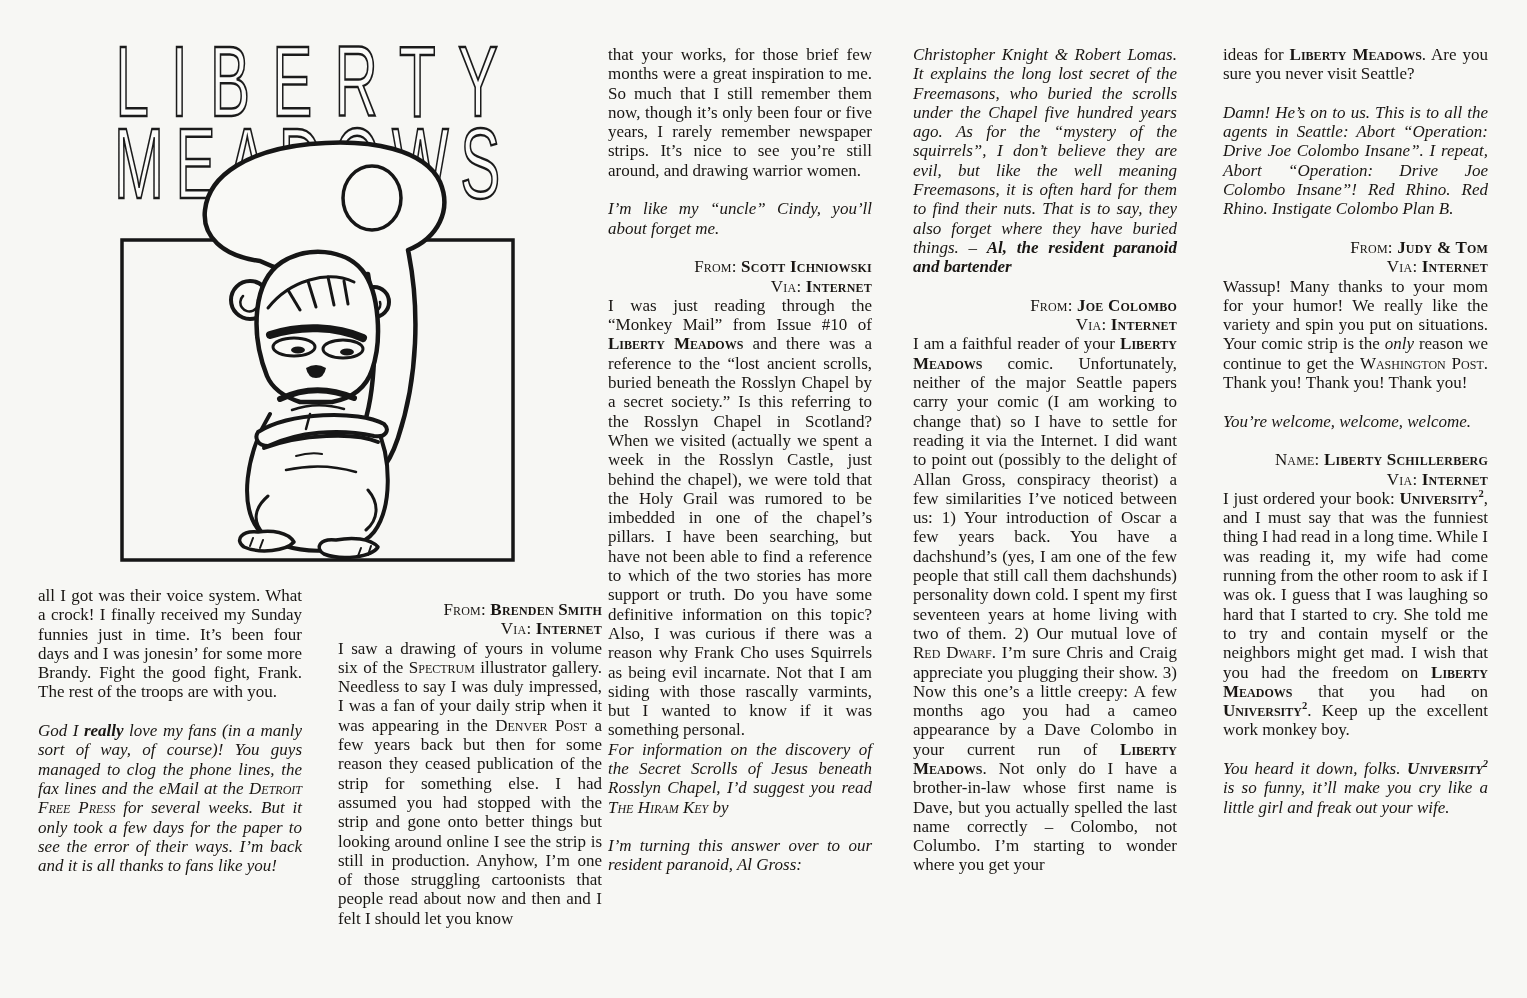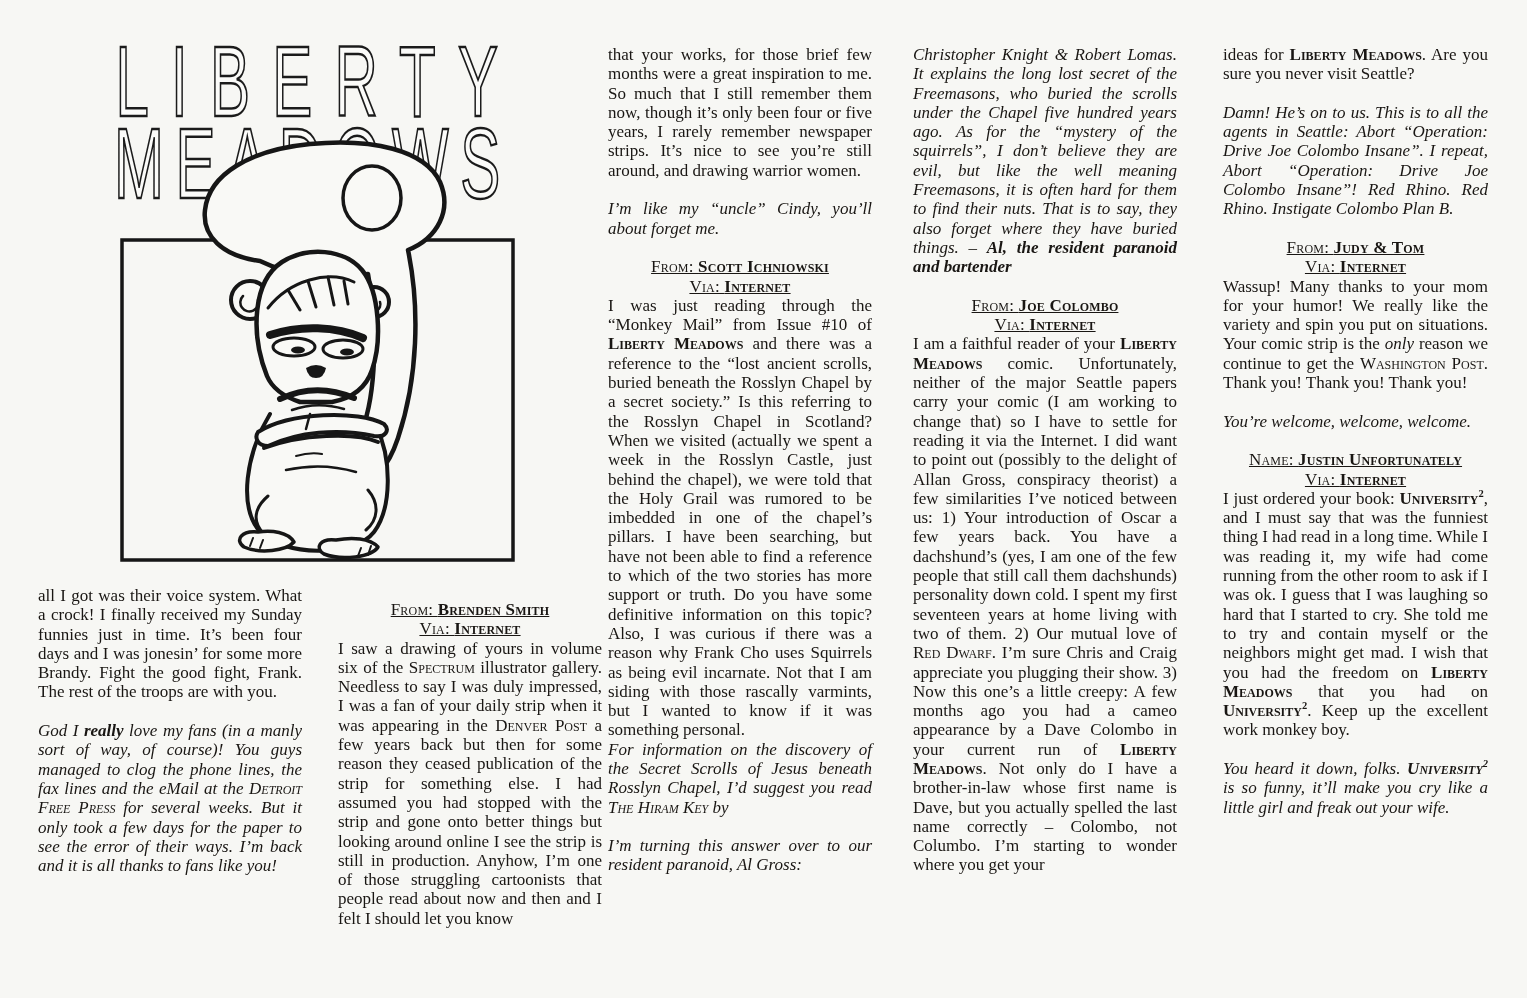--- a/index.html
+++ b/index.html
@@ -16,21 +16,21 @@
     font-size:17px;line-height:19.3px;
     text-align:justify;
   }
   .col-1{left:38px;top:586px;}
   .col-2{left:338px;top:600px;}
   .col-3{left:608px;top:45px;}
   .col-4{left:913px;top:45px;}
   .col-5{left:1199px;top:45px;width:265px;margin-left:24px;}
   .blk{margin:0;text-align:justify;}
   .blk.gap{margin-top:19.3px;}
-  .blk.hdr{text-align:center;letter-spacing:0.2px;text-decoration:underline;}
+  .blk.hdr{text-align:right;letter-spacing:0.2px;}
   .it{font-style:italic;}
   .bd{font-weight:bold;}
   .sc{font-variant:small-caps;}
   .sup{vertical-align:super;font-size:10.5px;line-height:0;}
   
   .logo-svg{position:absolute;left:108px;top:36px;width:408px;height:172px;}
   .art-svg{position:absolute;left:110px;top:118px;width:410px;height:462px;}
 </style>
 </head>
 <body>
@@ -122,19 +122,19 @@
       <p class="blk hdr"><span class="sc">Via: </span><span class="bd sc">Internet</span></p>
       <p class="blk"><span>I am a faithful reader of your </span><span class="bd sc">Liberty Meadows</span><span> comic. Unfortunately, neither of the major Seattle papers carry your comic (I am working to change that) so I have to settle for reading it via the Internet.  I did want to point out (possibly to the delight of Allan Gross, conspiracy theorist) a few similarities I’ve noticed between us: 1)  Your introduction of Oscar a few years back.  You have a dachshund’s (yes, I am one of the few people that still call them dachshunds) personality down cold.  I spent my first seventeen years at home living with two of them. 2)  Our mutual love of </span><span class="sc">Red Dwarf</span><span>.  I’m sure Chris and Craig appreciate you plugging their show. 3)  Now this one’s a little creepy: A few months ago you had a cameo appearance by a Dave Colombo in your current run of </span><span class="bd sc">Liberty Meadows</span><span>.  Not only do I have a brother-in-law whose first name is Dave, but you actually spelled the last name correctly – Colombo, not Columbo. I’m starting to wonder where you get your</span></p>
     </div>
   <div class="col col-5">
       <p class="blk"><span>ideas for </span><span class="bd sc">Liberty Meadows</span><span>.  Are you sure you never visit Seattle?</span></p>
       <p class="blk gap"><span class="it">Damn! He’s on to us. This is to all the agents in Seattle: Abort “Operation: Drive Joe Colombo Insane”.  I repeat, Abort “Operation: Drive Joe Colombo Insane”! Red Rhino. Red Rhino. Instigate Colombo Plan B.</span></p>
       <p class="blk hdr gap"><span class="sc">From: </span><span class="bd sc">Judy &amp; Tom</span></p>
       <p class="blk hdr"><span class="sc">Via: </span><span class="bd sc">Internet</span></p>
       <p class="blk"><span>Wassup!  Many thanks to your mom for your humor! We really like the variety and spin you put on situations. Your comic strip is the </span><span class="it">only</span><span> reason we continue to get the </span><span class="sc">Washington Post</span><span>. Thank you! Thank you! Thank you!</span></p>
       <p class="blk gap"><span class="it">You’re welcome, welcome, welcome.</span></p>
-      <p class="blk hdr gap"><span class="sc">Name: </span><span class="bd sc">Justin Unfortunately</span></p>
+      <p class="blk hdr gap"><span class="sc">Name: </span><span class="bd sc">Liberty Schillerberg</span></p>
       <p class="blk hdr"><span class="sc">Via: </span><span class="bd sc">Internet</span></p>
       <p class="blk"><span>I just ordered your book: </span><span class="bd sc">University</span><span class="bd sup">2</span><span>, and I must say that was the funniest thing I had read in a long time. While I was reading it, my wife had come running from the other room to ask if I was ok. I guess that I was laughing so hard that I started to cry. She told me to try and contain myself or the neighbors might get mad. I wish that you had the freedom on </span><span class="bd sc">Liberty Meadows</span><span> that you had on </span><span class="bd sc">University</span><span class="bd sup">2</span><span>. Keep up the excellent work monkey boy.</span></p>
       <p class="blk gap"><span class="it">You heard it down, folks. </span><span class="it bd sc">University</span><span class="it bd sup">2</span><span class="it"> is so funny, it’ll make you cry like a little girl and freak out your wife.</span></p>
     </div>
 
 </div>
 
 </body></html>

